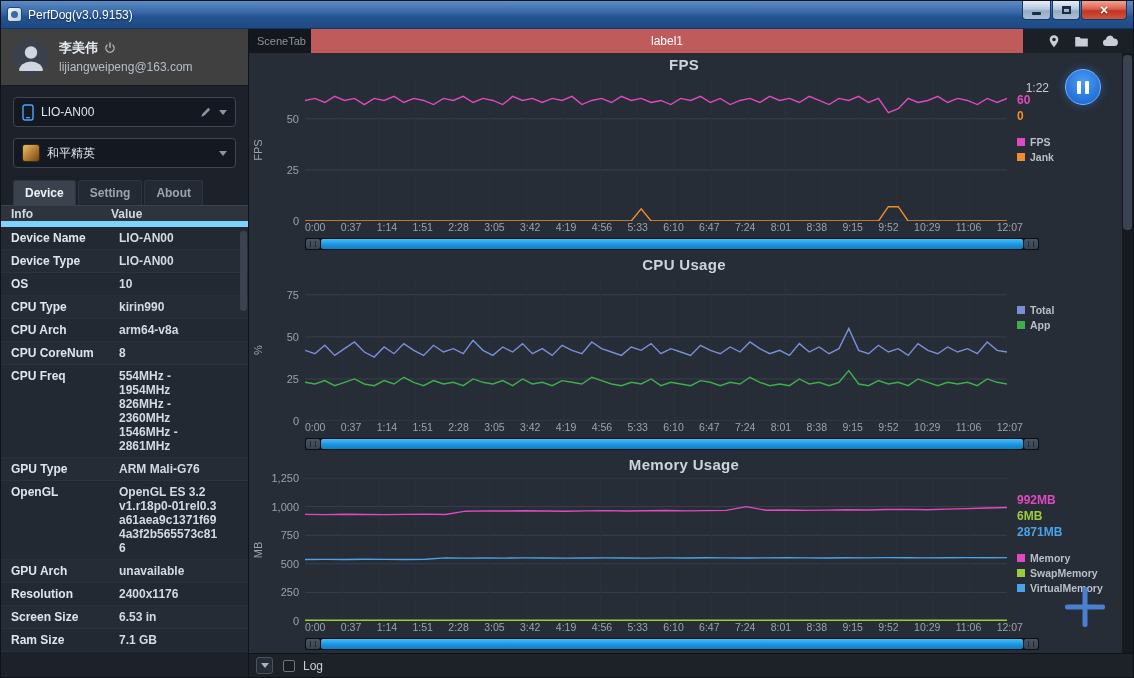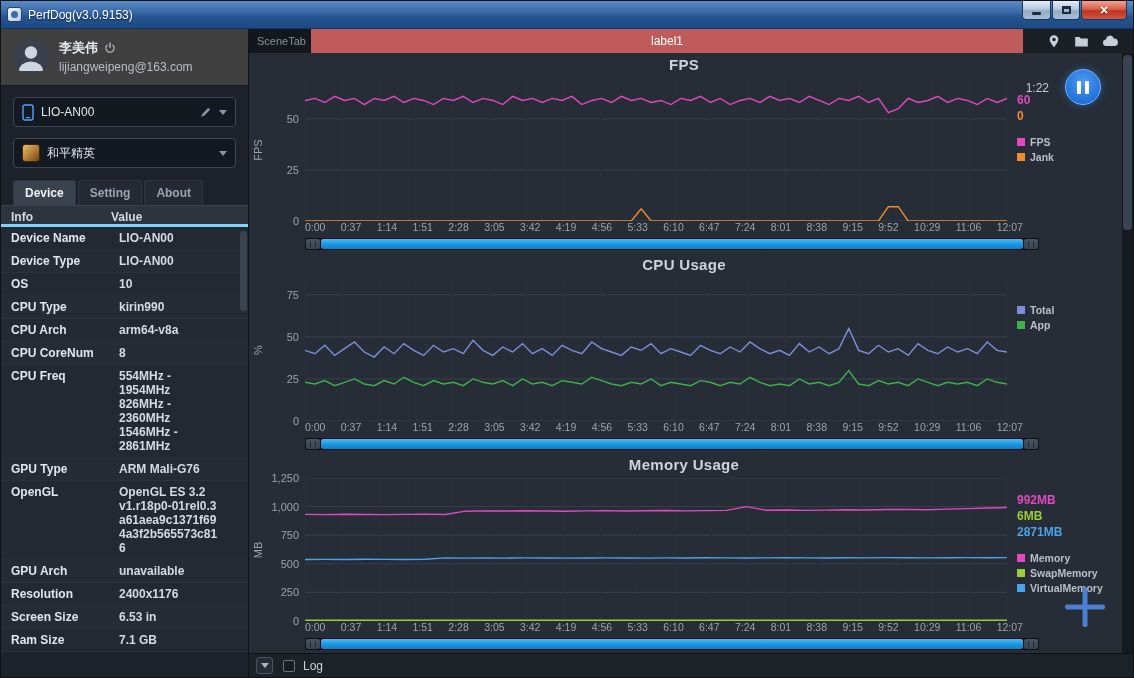--- a/index.html
+++ b/index.html
@@ -73,22 +73,22 @@
   .tabs { display:flex; margin:12px 0 0 12px; gap:2px; }
   .tab {
     padding:5px 11px; font-size:12px; font-weight:bold; color:#9aa4b0;
     background:#242a33; border-radius:3px 3px 0 0; cursor:pointer;
     border:1px solid #2e3540; border-bottom:none;
   }
   .tab.active { background:#3a424e; color:#eef2f7; }
 
   .info-table { flex:1; display:flex; flex-direction:column; min-height:0; position:relative; }
   .table-header {
-    display:flex; background:#2d343e; border-top:1px solid #3a424e; border-bottom:3px solid #7dd3fc;
-    flex:0 0 22px; align-items:flex-end;
+    display:flex; background:#2d343e; border-top:1px solid #3a424e; border-bottom:6px solid #7dd3fc;
+    flex:0 0 22px; align-items:center;
   }
   .table-header span { font-size:12px; font-weight:bold; color:#d2d9e1; }
   .th-key { width:110px; padding-left:10px; }
   .table-body { flex:1; overflow:hidden; }
   .trow { display:flex; border-bottom:1px solid rgba(255,255,255,0.03); background:#232932; }
   .trow.alt { background:#262c36; }
   .tkey { width:110px; padding:4px 4px 4px 10px; font-size:12px; font-weight:bold; color:#dfe5ec; }
   .tval { flex:1; padding:4px 12px 4px 8px; font-size:12px; color:#d4dae2; white-space:pre-line; font-weight:bold;}
   .table-scrollbar { position:absolute; right:1px; top:24px; bottom:2px; width:7px; }
   .table-scrollbar .thumb { position:absolute; top:2px; left:0; width:7px; height:80px; background:#3a434f; border-radius:3px; }

